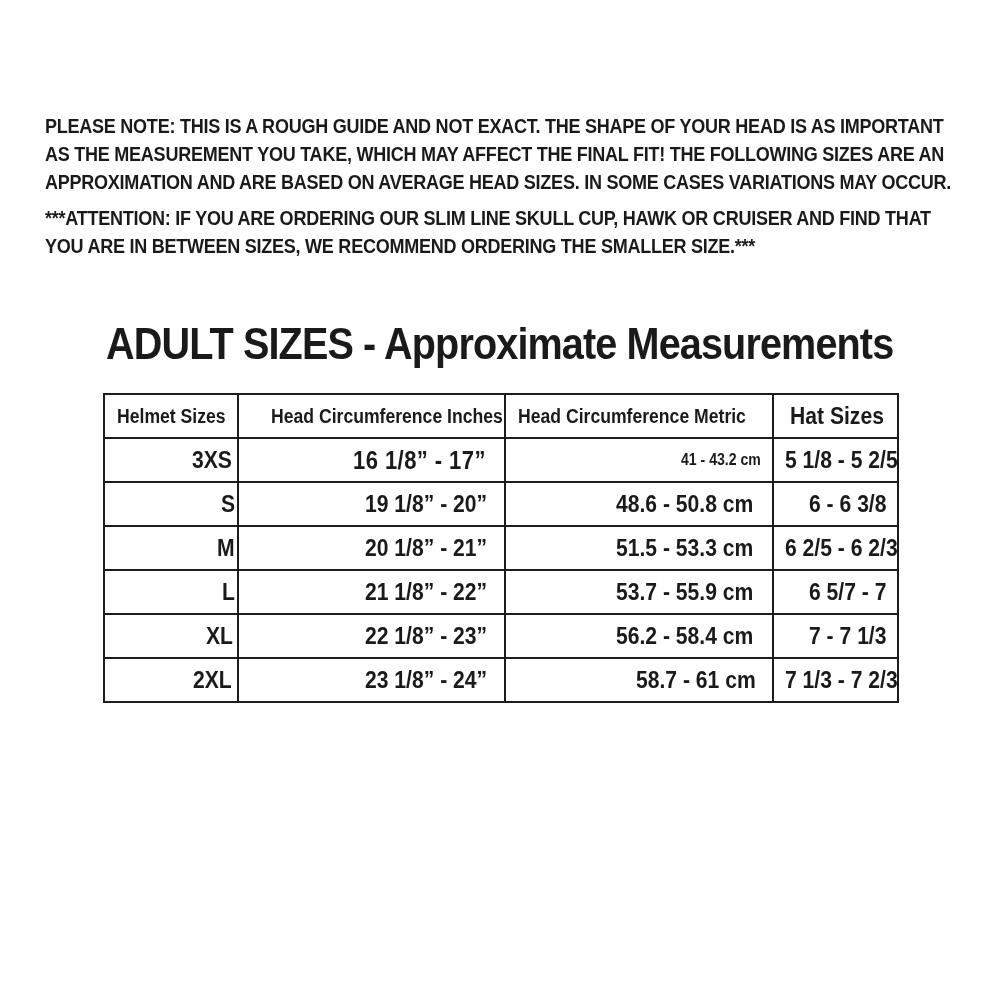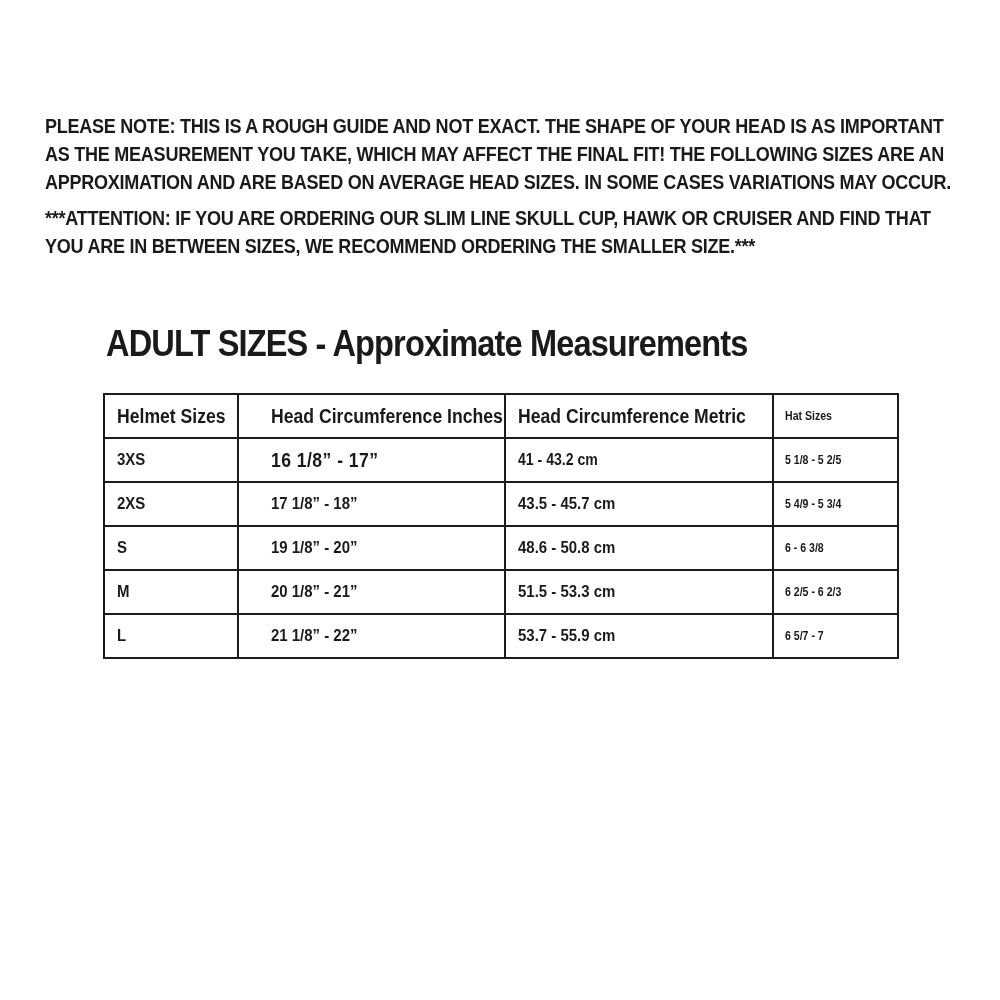--- a/index.html
+++ b/index.html
@@ -30,51 +30,51 @@
     font-size: 20.5px;
     letter-spacing: -0.3px;
   }
   #note-paragraph { top: 112px; }
   #attention-paragraph { top: 204px; }
 
   #page-title {
     position: absolute;
     left: 106px;
     top: 316px;
-    font-size: 37px;
+    font-size: 45px;
     line-height: 56px;
     font-weight: bold;
     letter-spacing: -1px;
     white-space: nowrap;
   }
 
   table#size-table {
     position: absolute;
     left: 103px;
     top: 393px;
     border-collapse: collapse;
     table-layout: fixed;
     width: 794px;
   }
   #size-table th, #size-table td {
     border: 2px solid #1c1c1c;
     height: 44px;
     vertical-align: middle;
-    text-align: left;
+    text-align: right;
     font-weight: bold;
     overflow: hidden;
   }
   #size-table th { font-size: 20px; }
-  #size-table td { font-size: 17px; }
+  #size-table td { font-size: 24px; }
   #size-table th:nth-child(1), #size-table td:nth-child(1) { padding-left: 12px; }
   #size-table th:nth-child(2), #size-table td:nth-child(2) { padding-left: 32px; }
   #size-table th:nth-child(3), #size-table td:nth-child(3) { padding-left: 12px; border-radius: 17px; }
-  #size-table th:nth-child(4), #size-table td:nth-child(4) { padding-left: 11px; font-size: 12px; margin-left: 42px; }
+  #size-table th:nth-child(4), #size-table td:nth-child(4) { padding-left: 11px; font-size: 24px; margin-left: 42px; }
   
-  #size-table td.emph-inches { font-size: 20px; }
+  #size-table td.emph-inches { font-size: 25px; }
   #size-table td.emph-inches .cond { letter-spacing: 0.5px; }
   #size-table td.emph-metric { font-size: 16px; }
 </style>
 </head>
 <body>
 
 <div id="note-paragraph" class="para">
   <div class="line"><span class="cond">PLEASE NOTE: THIS IS A ROUGH GUIDE AND NOT EXACT. THE SHAPE OF YOUR HEAD IS AS IMPORTANT</span></div>
   <div class="line"><span class="cond">AS THE MEASUREMENT YOU TAKE, WHICH MAY AFFECT THE FINAL FIT! THE FOLLOWING SIZES ARE AN</span></div>
   <div class="line"><span class="cond">APPROXIMATION AND ARE BASED ON AVERAGE HEAD SIZES. IN SOME CASES VARIATIONS MAY OCCUR.</span></div>
@@ -105,37 +105,43 @@
     </tr>
   </thead>
   <tbody>
       <tr>
         <td><span class="cond">3XS</span></td>
         <td class="emph-inches"><span class="cond">16 1/8” - 17”</span></td>
         <td class="emph-metric"><span class="cond">41 - 43.2 cm</span></td>
         <td><span class="cond">5 1/8 - 5 2/5</span></td>
       </tr>
       <tr>
-        <td><span class="cond">2XS</span></td>
-        <td><span class="cond">17 1/8” - 18”</span></td>
-        <td><span class="cond">43.5 - 45.7 cm</span></td>
-        <td><span class="cond">5 4/9 - 5 3/4</span></td>
-      </tr>
-      <tr>
         <td><span class="cond">S</span></td>
         <td><span class="cond">19 1/8” - 20”</span></td>
         <td><span class="cond">48.6 - 50.8 cm</span></td>
         <td><span class="cond">6 - 6 3/8</span></td>
       </tr>
       <tr>
         <td><span class="cond">M</span></td>
         <td><span class="cond">20 1/8” - 21”</span></td>
         <td><span class="cond">51.5 - 53.3 cm</span></td>
         <td><span class="cond">6 2/5 - 6 2/3</span></td>
       </tr>
       <tr>
         <td><span class="cond">L</span></td>
         <td><span class="cond">21 1/8” - 22”</span></td>
         <td><span class="cond">53.7 - 55.9 cm</span></td>
         <td><span class="cond">6 5/7 - 7</span></td>
       </tr>
+      <tr>
+        <td><span class="cond">XL</span></td>
+        <td><span class="cond">22 1/8” - 23”</span></td>
+        <td><span class="cond">56.2 - 58.4 cm</span></td>
+        <td><span class="cond">7 - 7 1/3</span></td>
+      </tr>
+      <tr>
+        <td><span class="cond">2XL</span></td>
+        <td><span class="cond">23 1/8” - 24”</span></td>
+        <td><span class="cond">58.7 - 61 cm</span></td>
+        <td><span class="cond">7 1/3 - 7 2/3</span></td>
+      </tr>
     </tbody>
 </table>
 
 </body></html>

